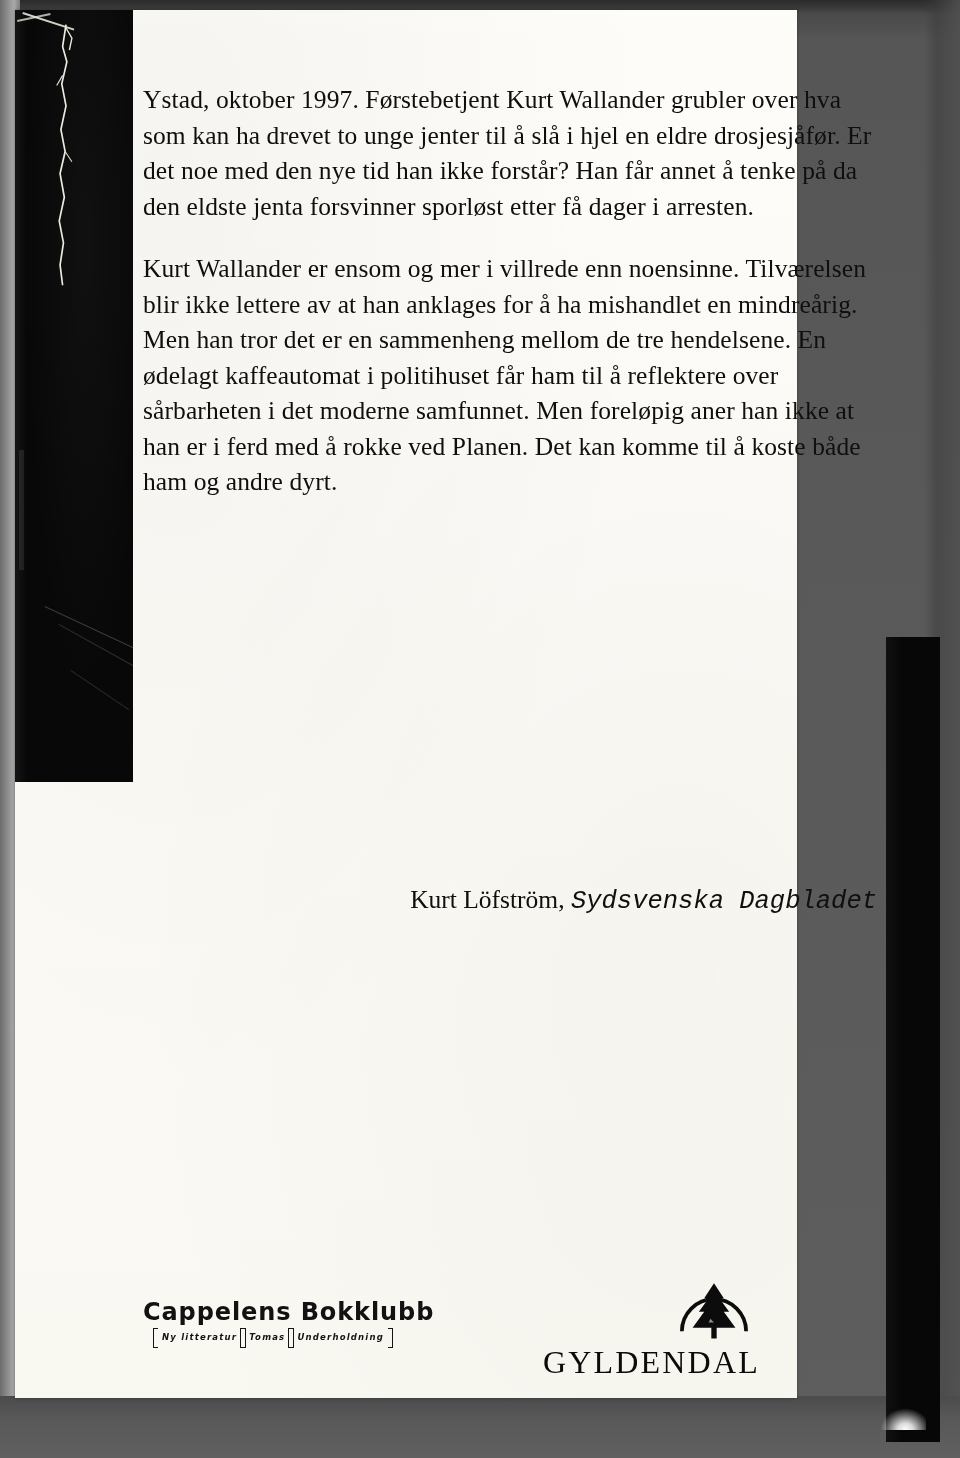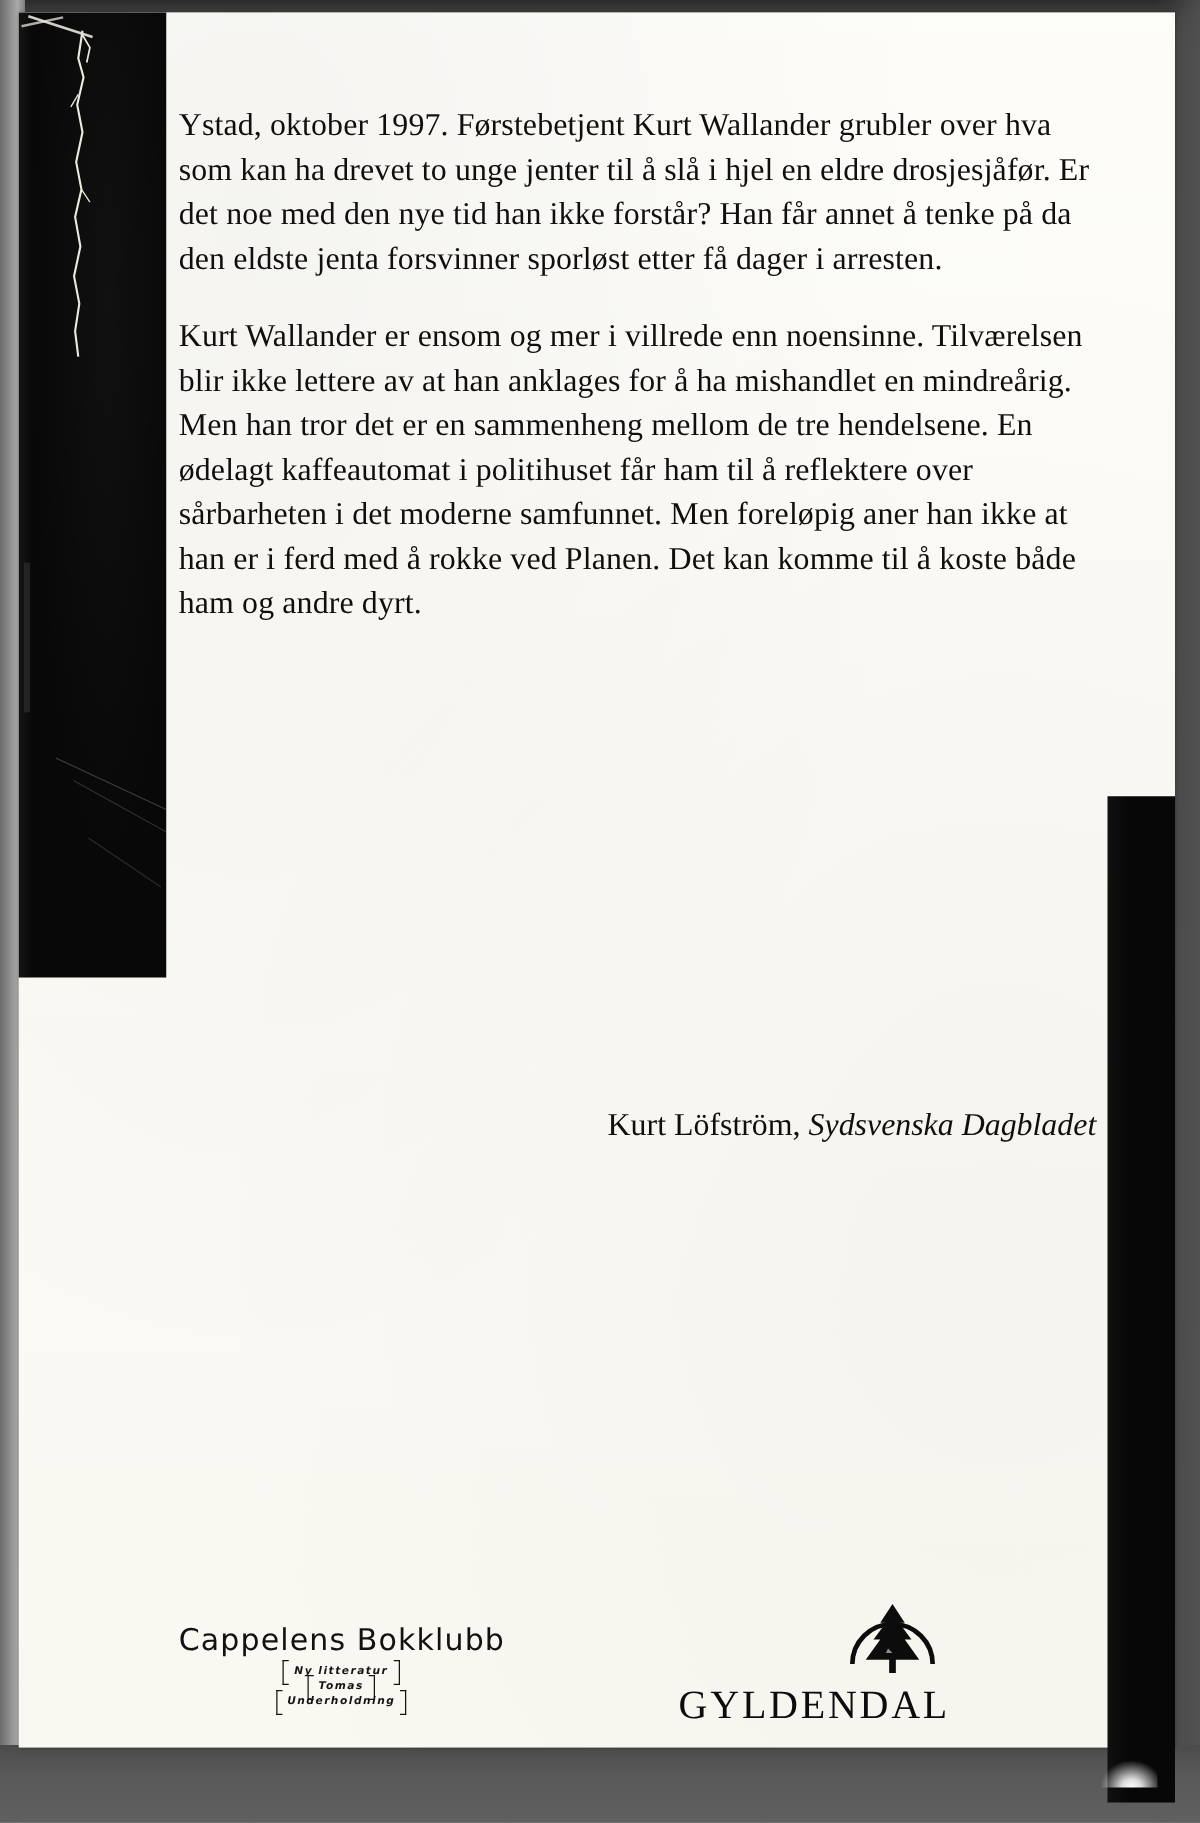--- a/index.html
+++ b/index.html
@@ -40,21 +40,21 @@
     right: 0; top: 0;
     width: 36px; height: 1458px;
     background: linear-gradient(to right, rgba(40,40,40,0) 0%, rgba(60,60,60,0.55) 35%, rgba(80,80,80,0.9) 100%);
   }
 
   
   .cover {
     position: absolute;
     left: 15px;
     top: 10px;
-    width: 925px;
+    width: 782px;
     height: 1388px;
     background: #fbfaf4;
     box-shadow: 0 0 3px rgba(0,0,0,0.35);
   }
   .cover-paper-texture {
     position: absolute;
     inset: 0;
     background:
       radial-gradient(ellipse at 20% 12%, rgba(0,0,0,0.030) 0%, rgba(0,0,0,0) 55%),
       radial-gradient(ellipse at 85% 70%, rgba(0,0,0,0.025) 0%, rgba(0,0,0,0) 60%),
@@ -142,52 +142,52 @@
     line-height: 35.5px;
   }
   .quote-text { margin: 0; }
   .quote-attrib {
     margin: 14px 0 0 0;
     text-align: right;
     padding-right: 6px;
   }
   .attrib-source {
     font-style: italic;
+    font-family: Liberation Mono, monospace;
   }
 
   
   .logos {
     position: absolute;
     left: 0;
     top: 1260px;
     width: 925px;
     height: 120px;
   }
   .cappelen {
     position: absolute;
     left: 128px;
     top: 28px;
     width: 260px;
     text-align: center;
   }
   .cappelen-name {
     font-family: "DejaVu Sans", "Liberation Sans", sans-serif;
     font-size: 24px;
-    font-weight: 400;
+    font-weight: 700;
     letter-spacing: 0.9px;
     color: #121212;
     white-space: nowrap;
   }
   .cappelen-tags {
     margin-top: 6px;
     display: flex;
     justify-content: center;
     align-items: center;
     gap: 2px;
-    flex-direction: column;
   }
   .tag {
     font-family: "DejaVu Sans", "Liberation Sans", sans-serif;
     font-size: 8.5px;
     font-style: italic;
     font-weight: bold;
     letter-spacing: 1.2px;
     color: #141414;
     white-space: nowrap;
     padding: 0 5px;

